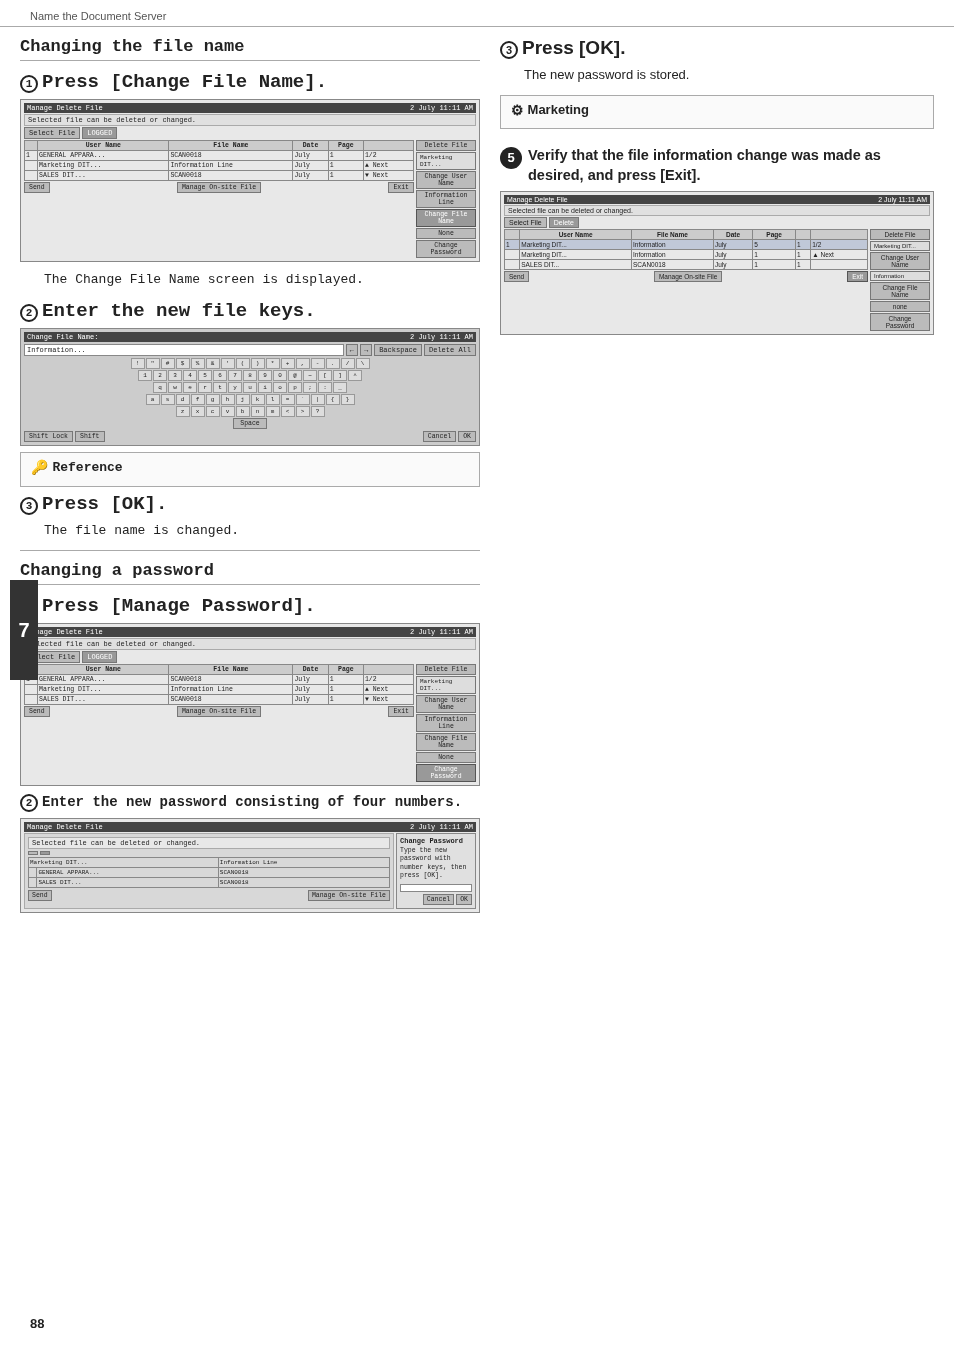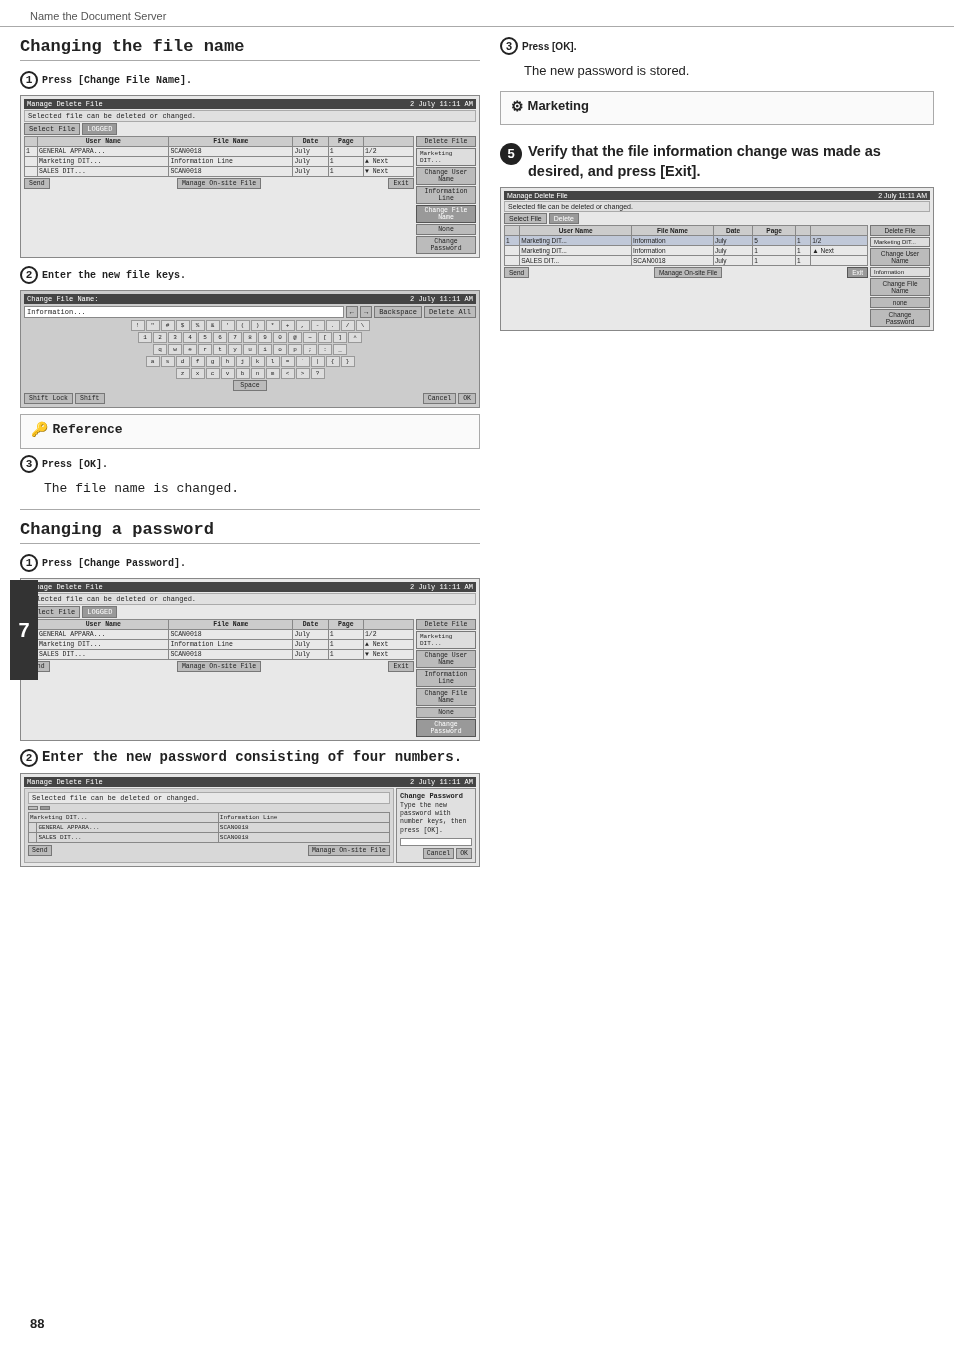--- a/index.html
+++ b/index.html
@@ -62,21 +62,21 @@
       height: 18px;
       border-radius: 50%;
       border: 2px solid #222;
       color: #222;
       font-size: 11px;
       font-weight: bold;
       flex-shrink: 0;
     }
 
     .step-label {
-      font-size: 10px;
+      font-size: 19px;
       font-weight: bold;
     }
 
     .step-label-large {
       font-size: 14px;
       font-weight: bold;
     }
 
     .step-body {
       margin-left: 24px;
@@ -296,20 +296,23 @@
             <div style="background:#ddd; border:1px solid #777; padding:1px 3px; margin-bottom:1px; font-size:6px;">Marketing DIT...</div>
             <div style="background:#bbb; border:1px solid #777; padding:1px 3px; margin-bottom:1px; text-align:center;">Change User Name</div>
             <div style="background:#bbb; border:1px solid #777; padding:1px 3px; margin-bottom:1px; text-align:center;">Information Line</div>
             <div style="background:#999; border:1px solid #555; padding:1px 3px; margin-bottom:1px; text-align:center; color:#fff;">Change File Name</div>
             <div style="background:#bbb; border:1px solid #777; padding:1px 3px; margin-bottom:1px; text-align:center;">None</div>
             <div style="background:#bbb; border:1px solid #777; padding:1px 3px; text-align:center;">Change Password</div>
           </div>
         </div>
       </div>
 
+      <div class="step-body">
+        <div class="description">The Change File Name screen is displayed.</div>
+      </div>
 
       <div class="step-heading">
         <span class="step-num-outline">2</span>
         <span class="step-label">Enter the new file keys.</span>
       </div>
 
       <div class="mini-keyboard">
         <div style="display:flex; justify-content:space-between; background:#444; color:#fff; font-size:7px; padding:1px 3px; margin-bottom:2px;">
           <span>Change File Name:</span>
           <span>2 July 11:11 AM</span>
@@ -437,21 +440,21 @@
       </div>
     </div>
 
     <hr class="divider">
 
     <div>
       <div class="section-title">Changing a password</div>
 
       <div class="step-heading">
         <span class="step-num-outline">1</span>
-        <span class="step-label">Press [Change Password].</span>
+        <span class="step-label">Press [Manage Password].</span>
       </div>
 
       <div class="mini-screen">
         <div style="display:flex; justify-content:space-between; background:#444; color:#fff; font-size:7px; padding:1px 3px; margin-bottom:1px;">
           <span>Manage Delete File</span>
           <span>2 July 11:11 AM</span>
         </div>
         <div style="font-size:7px; background:#e0e0e0; padding:1px 3px; border:1px solid #aaa; margin-bottom:1px;">Selected file can be deleted or changed.</div>
         <div style="display:flex; gap:2px; margin-bottom:1px;">
           <div style="background:#bbb; border:1px solid #777; padding:1px 4px; font-size:7px;">Select File</div>

